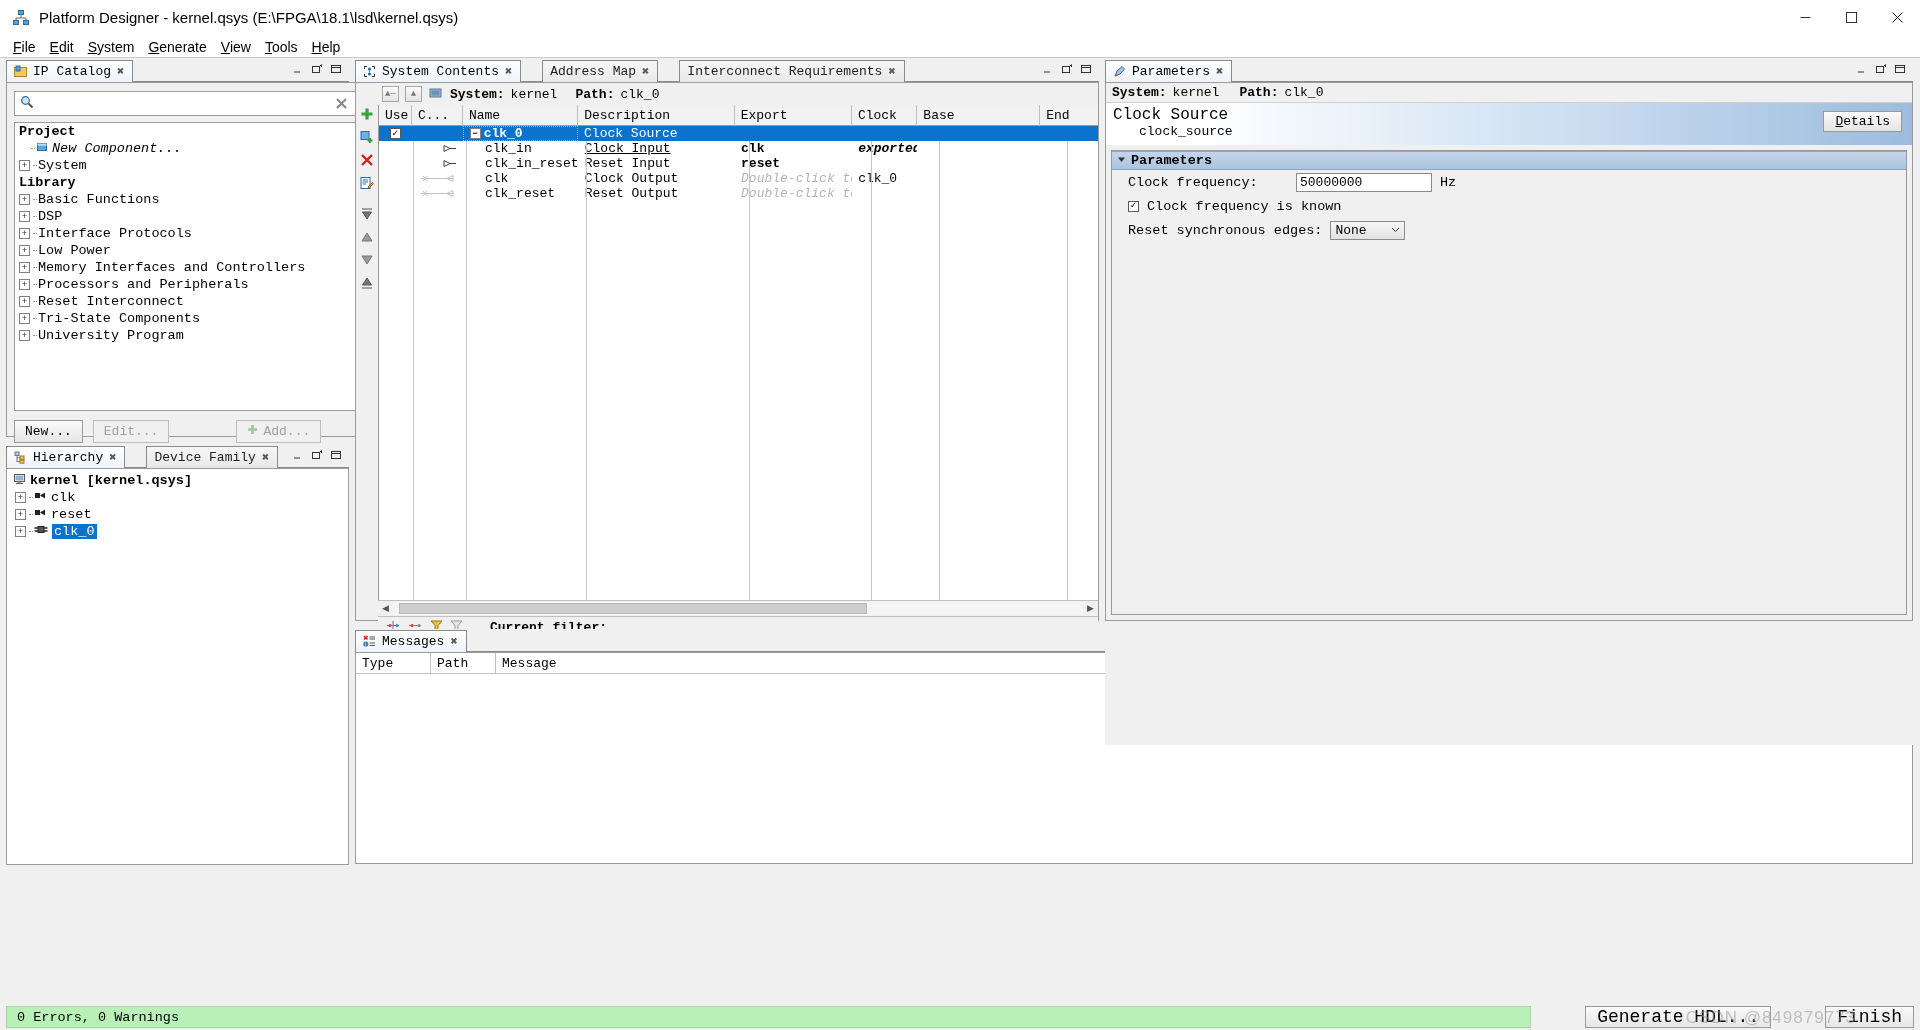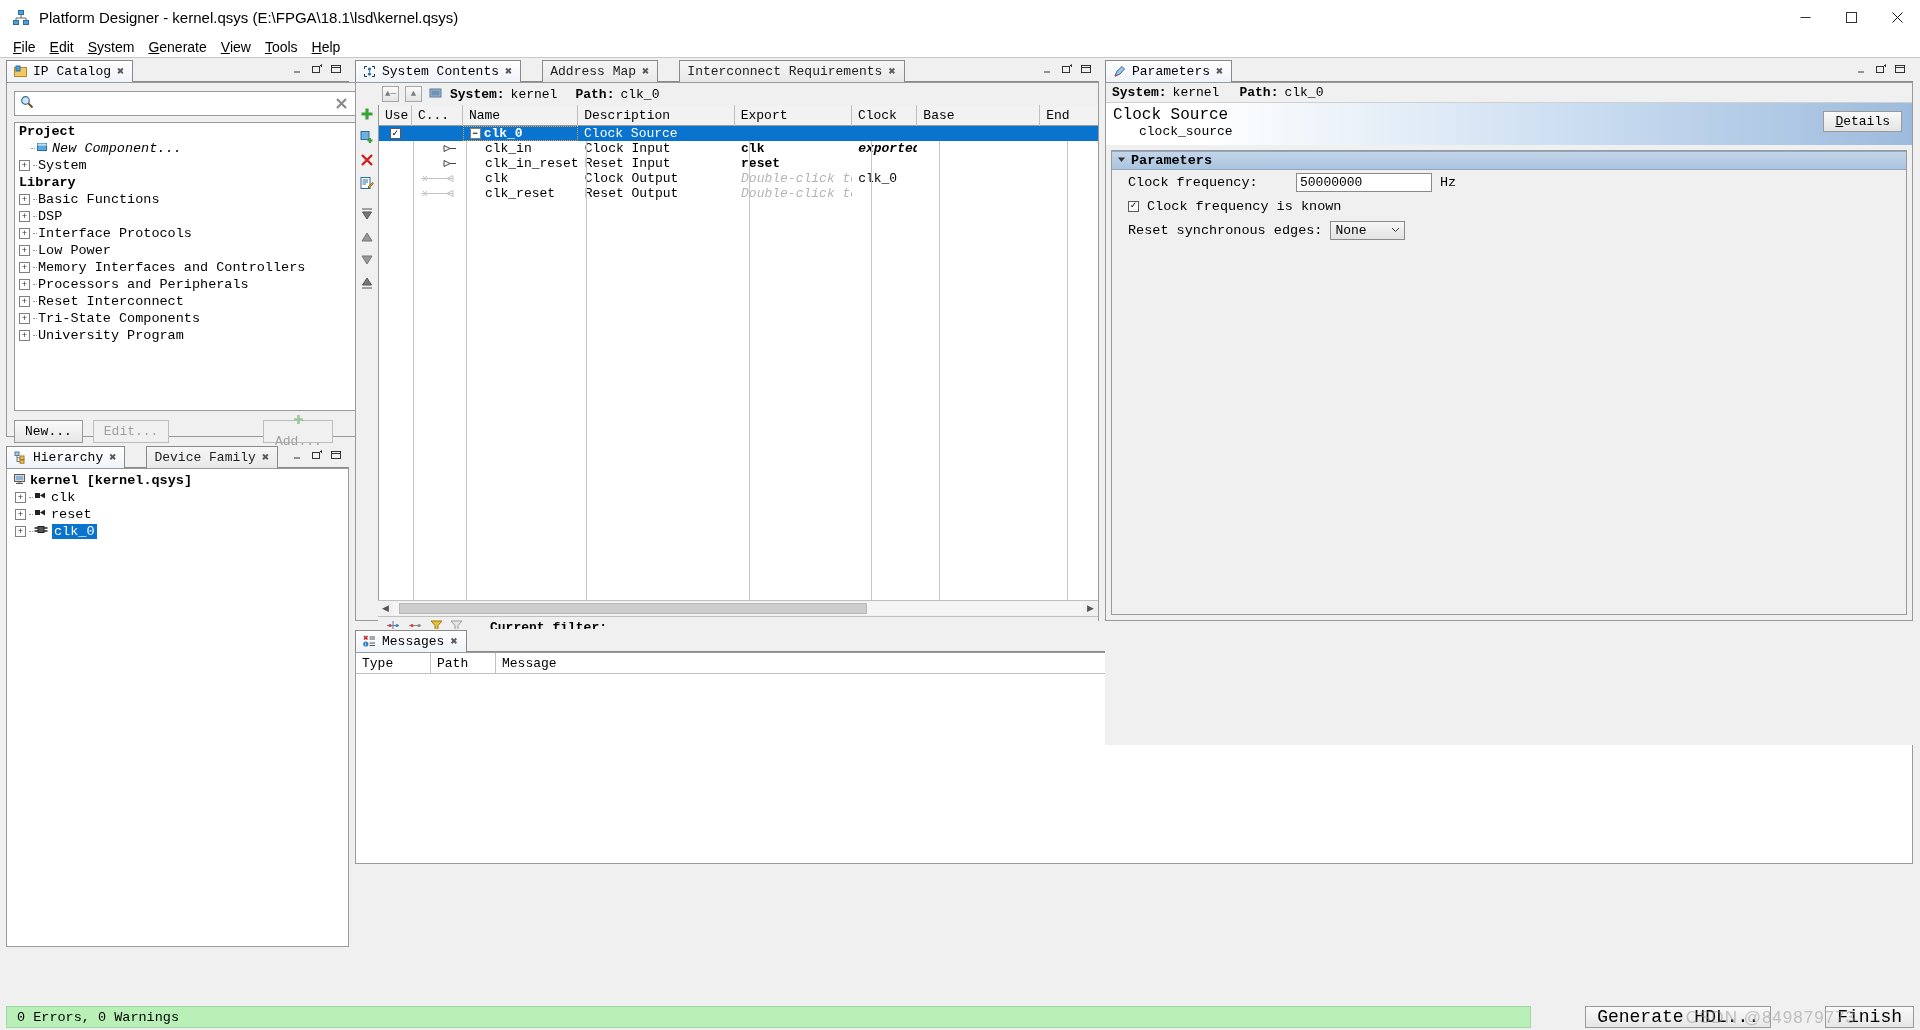--- a/index.html
+++ b/index.html
@@ -435,21 +435,21 @@
         <div class="tree-row">
           <span class="expander">+</span>
           <span class="dashlead"></span>
           <span>University Program</span>
         </div>
       </div>
 
       <div class="btnrow">
         <div class="swbtn">New...</div>
         <div class="swbtn disabled">Edit...</div>
-        <div class="swbtn disabled" style="margin-left:84px; min-width:70px;flex-direction:column;">
+        <div class="swbtn disabled" style="margin-left:57px; min-width:70px;">
           <span>
             <svg width="11" height="11" viewBox="0 0 11 11">
                 <path d="M5.5 1 V10 M1 5.5 H10" stroke="#9fc79f" stroke-width="2.6"></path>
               </svg>
           </span>
           <span>Add...</span>
         </div>
       </div>
     </div>
   </div>
@@ -486,21 +486,21 @@
             </svg>
         </span>
         <span class="pbtn">
           <svg width="12" height="12" viewBox="0 0 12 12">
               <rect x="1.5" y="2.5" width="9" height="7" fill="none" stroke="#333"></rect>
               <path d="M1.5 4.5 H10.5" stroke="#333"></path>
             </svg>
         </span>
       </div>
     </div>
-    <div style="position:absolute; left:0; top:23px; width:343px; height:479px; border:1px solid #9a9a9a; background:#fff; padding:3px 2px;">
+    <div style="position:absolute; left:0; top:23px; width:343px; height:397px; border:1px solid #9a9a9a; background:#fff; padding:3px 2px;">
       <div class="tree-row bold">
         <span style="margin-right:4px;">
           <svg width="13" height="12" viewBox="0 0 13 12">
             <rect x="1.5" y="1.5" width="10" height="7" fill="#d8d8d8" stroke="#5a5a5a"></rect>
             <rect x="3" y="3" width="7" height="4" fill="#8ab4d8"></rect>
             <path d="M4.5 9 H8.5 M3 10.5 H10" stroke="#5a5a5a"></path>
           </svg>
         </span>
         <span>kernel [kernel.qsys]</span>
       </div>
@@ -687,21 +687,21 @@
 
           <div class="tbl-row">
             <div class="td" style="width:34px;"></div>
             <div class="td" style="width:53px; justify-content:flex-end; padding-right:2px;">
               <svg width="20" height="11" viewBox="0 0 20 11">
                 <path d="M3 2.5 L9 5.5 L3 8.5 Z" fill="none" stroke="#444"></path>
                 <path d="M9 5.5 H15" stroke="#444"></path>
               </svg>
             </div>
             <div class="td" style="width:120px; padding-left:22px;">clk_in</div>
-            <div class="td" style="width:163px;">Clock Input</div>
+            <div class="td" style="width:163px;text-decoration:underline;">Clock Input</div>
             <div class="td bold" style="width:122px;">clk</div>
             <div class="td bold" style="width:68px; font-style:italic;">exported</div>
             <div class="td" style="width:128px;"></div>
             <div class="td" style="width:60px;"></div>
           </div>
 
           <div class="tbl-row">
             <div class="td" style="width:34px;"></div>
             <div class="td" style="width:53px; justify-content:flex-end; padding-right:2px;">
               <svg width="20" height="11" viewBox="0 0 20 11">

